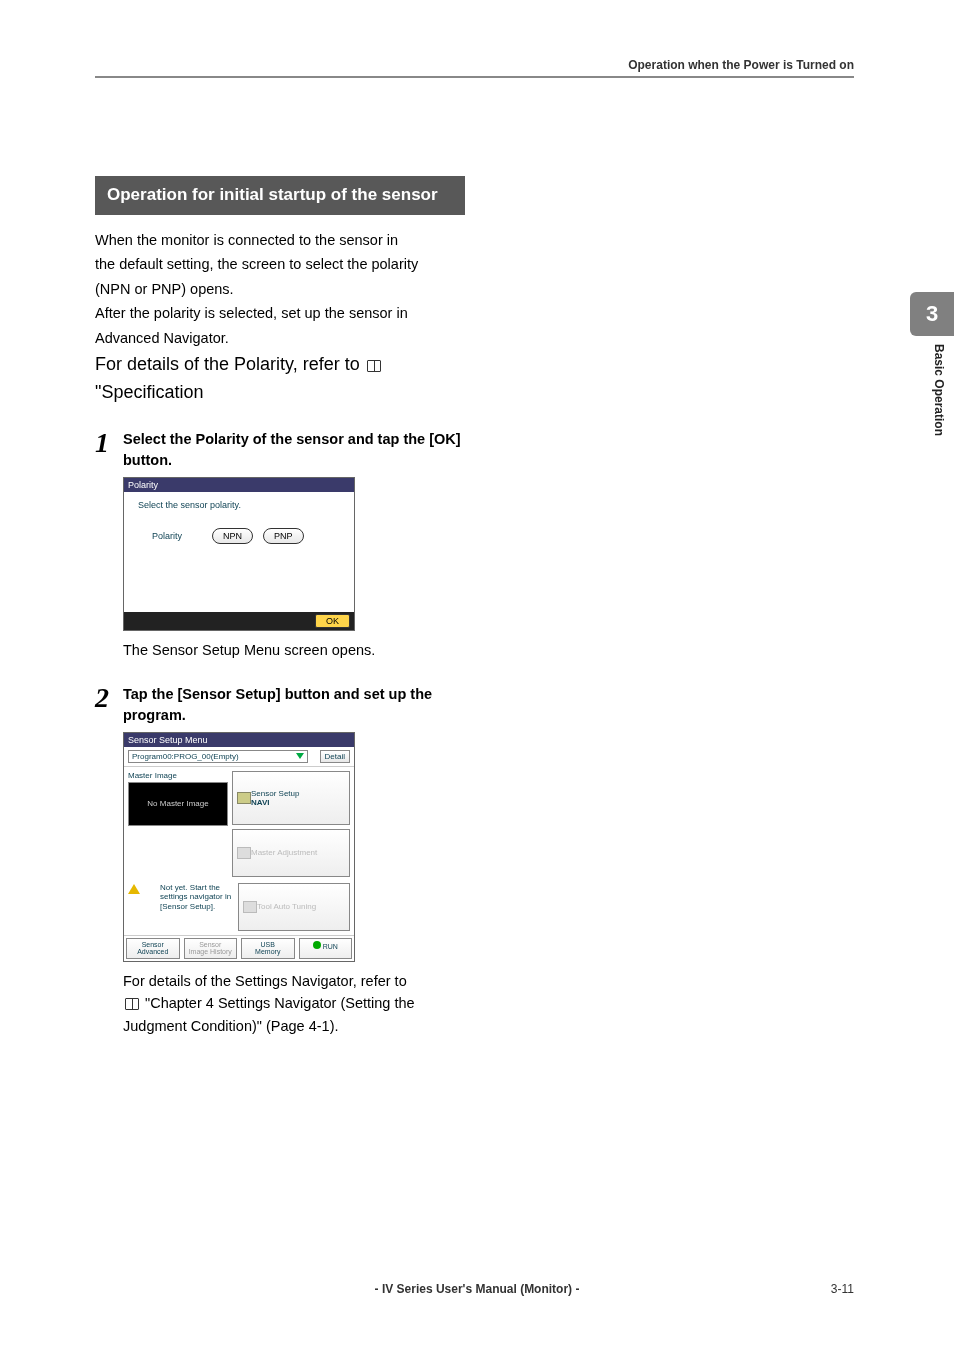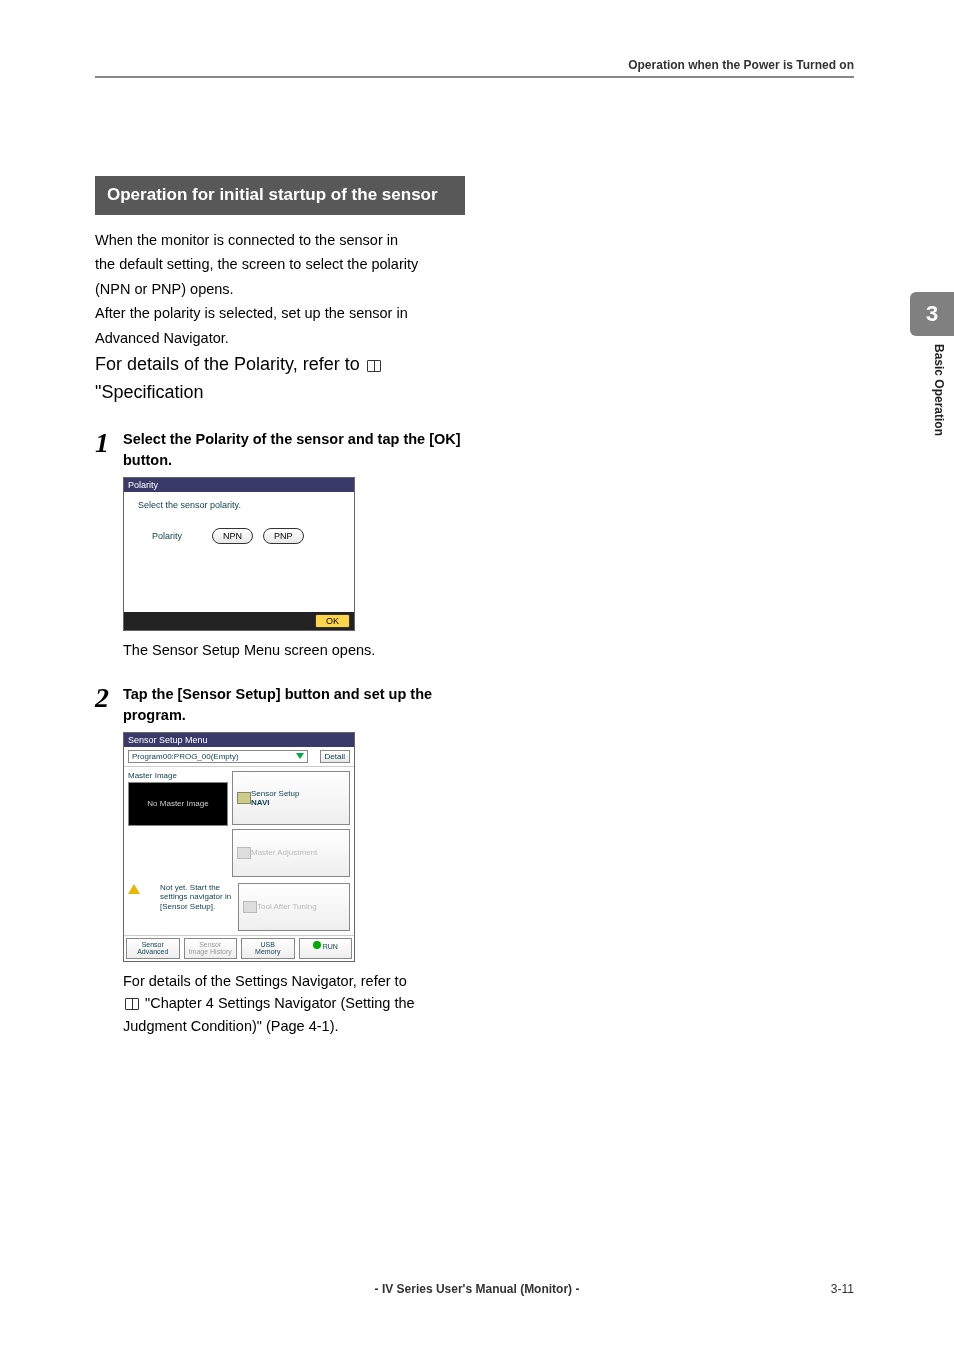--- a/index.html
+++ b/index.html
@@ -139,21 +139,21 @@
         </div>
       </div>
       <div style="display:flex;">
         <div class="ssm-warn" style="flex:1;">
           <div class="ssm-warn-tri"></div>
           <div class="ssm-warn-text">Not yet. Start the settings navigator in [Sensor Setup].</div>
         </div>
         <div style="width:116px;padding:2px 4px 4px 0;">
           <div class="ssm-btn disabled">
             <span class="ssm-mini-icon" style="background:#ddd;border-color:#bbb;"></span>
-            <span>Tool After Tuning</span>
+            <span>Tool Auto Tuning</span>
           </div>
         </div>
       </div>
       <div class="ssm-bottom">
         <div class="ssm-tab">
           <div>Sensor</div>
           <div>Advanced</div>
         </div>
         <div class="ssm-tab gray">
           <div>Sensor</div>

